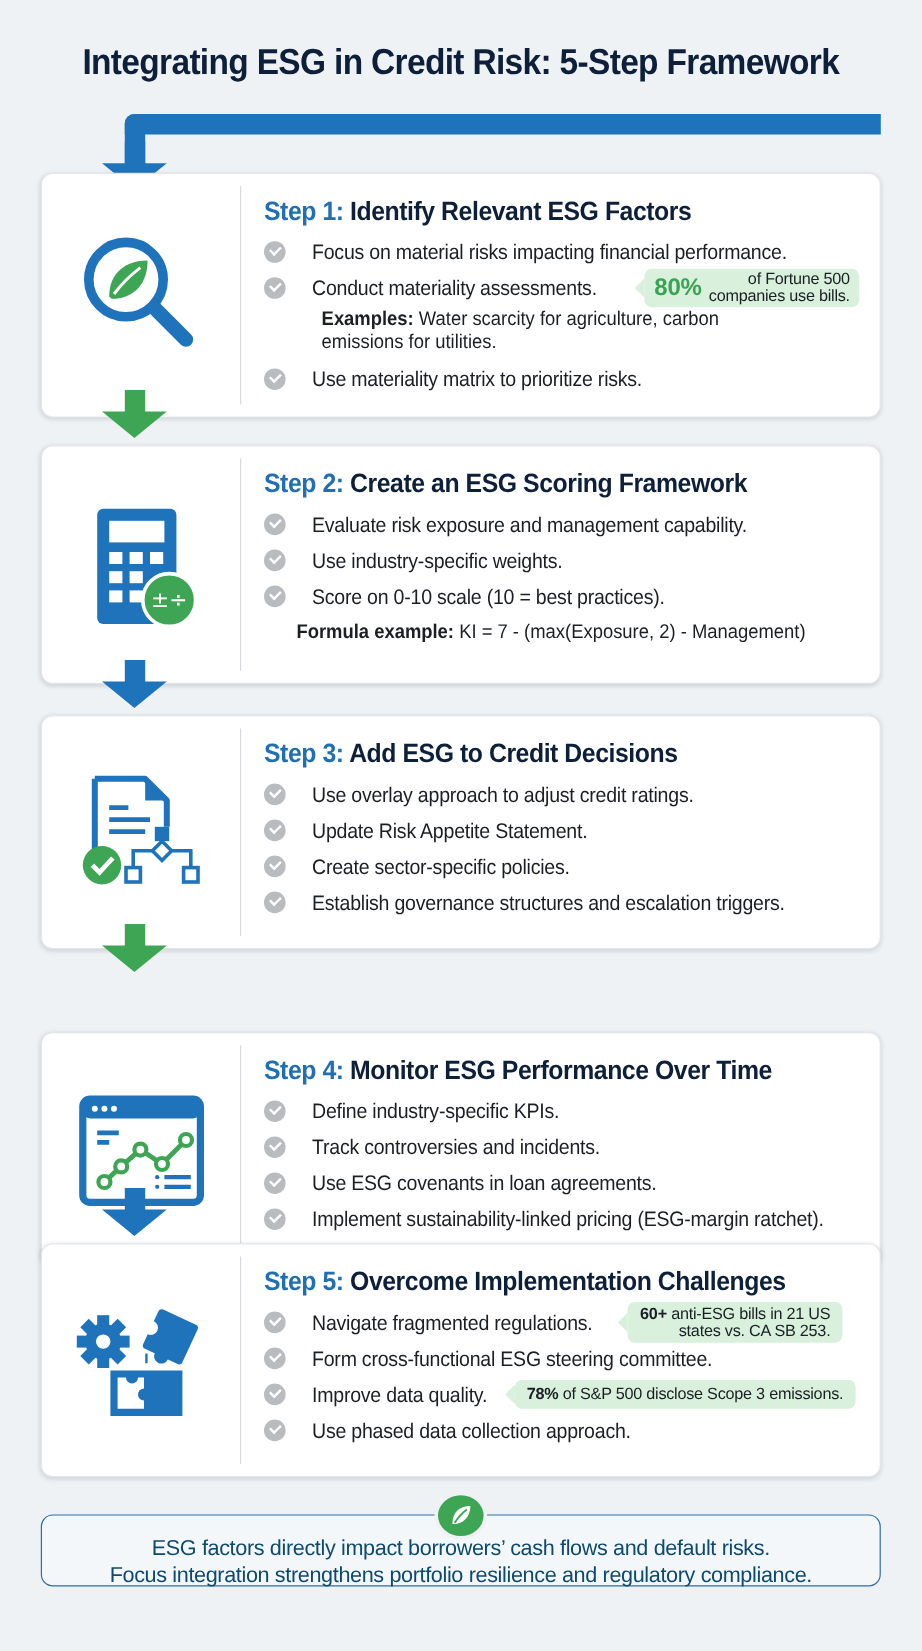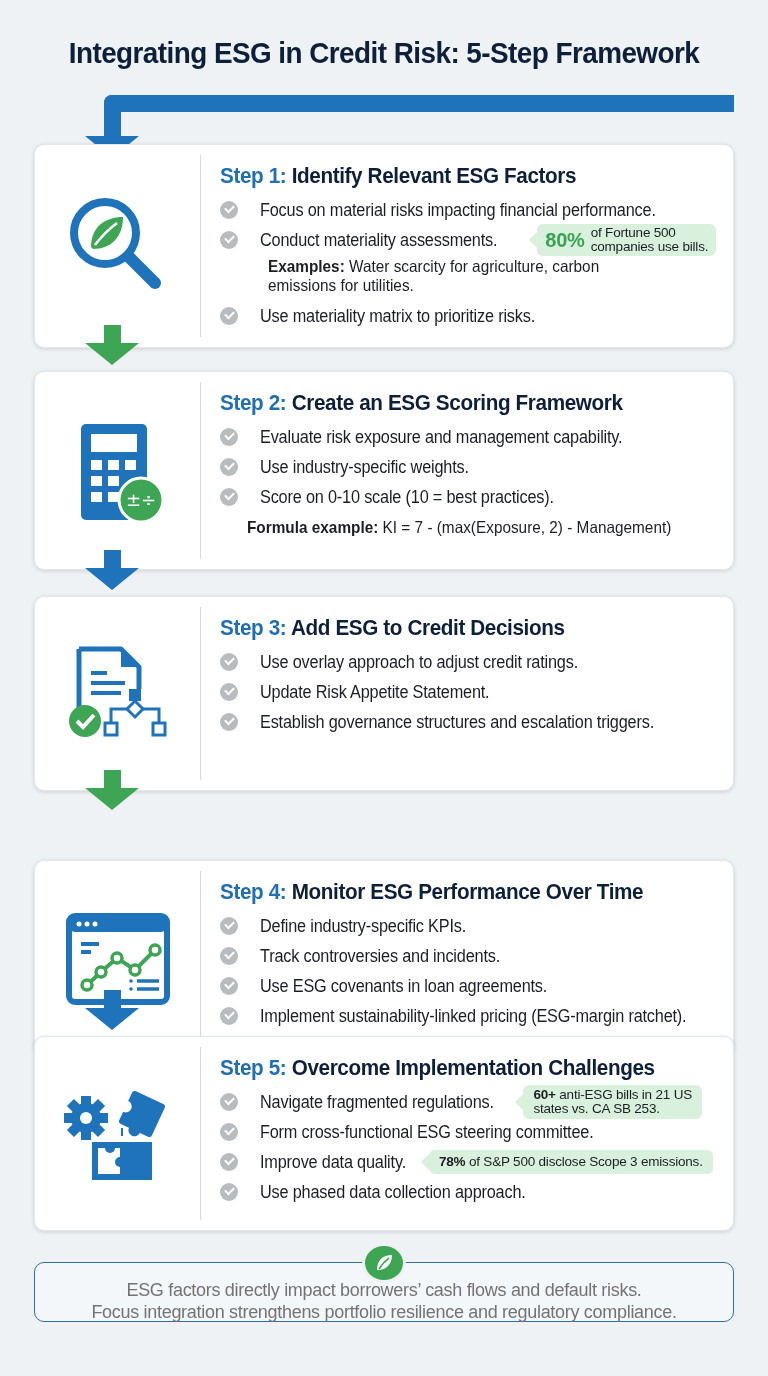--- a/index.html
+++ b/index.html
@@ -81,36 +81,36 @@
     margin-top: 2px; margin-bottom: 6px;
   }
   .sub b { font-weight: bold; }
   .formula {
     font-size: 16.5px; color: #1b1f24; margin-left: 27px; margin-top: 6px;
     white-space: nowrap; transform: scaleX(0.93); transform-origin: left;
   }
   .callout {
     position: relative; display: inline-flex; align-items: center;
     background: #d8f0dc; border-radius: 6px; padding: 2px 8px 2px 8px;
-    margin-left: 14px; font-size: 13.5px; line-height: 14px; color: #1b1f24;
+    margin-left: 14px; font-size: 13.5px; line-height: 14px; color: #1b1f24; text-align: right;
   }
   .callout::before {
     content: ""; position: absolute; left: -8px; top: 50%; margin-top: -8px;
     border-top: 8px solid transparent; border-bottom: 8px solid transparent;
     border-right: 8px solid #d8f0dc;
   }
   .callout .big { font-size: 20px; font-weight: bold; color: #3aa353; margin-right: 6px; }
   .callout b { font-weight: bold; }
   .footer {
     position: absolute; left: 34px; top: 1262px; width: 700px; height: 60px;
     border: 1.5px solid #2d6ea8; border-radius: 10px; background: #f4f7fa;
     text-align: center; padding-top: 16px;
   }
   .footer .line {
-    font-size: 18px; color: #737373; line-height: 22px; white-space: nowrap;
+    font-size: 18px; color: #0c4a6e; line-height: 22px; white-space: nowrap;
     letter-spacing: -0.3px;
   }
   .footer-badge {
     position: absolute; left: 362px; top: 1243px; width: 44px; height: 40px;
     border-radius: 50%; background: #3ea555; border: 3px solid #eef2f5;
     display: flex; align-items: center; justify-content: center;
   }
 </style>
 </head>
 <body>
@@ -222,20 +222,24 @@
   <div class="divider"></div>
   <div class="content">
     <div class="step-title"><span class="num">Step 3:</span> <span>Add ESG to Credit Decisions</span></div>
     <div class="bullet">
         <span class="check"></span>
         <span class="txt">Use overlay approach to adjust credit ratings.</span>
       </div>
     <div class="bullet">
         <span class="check"></span>
         <span class="txt">Update Risk Appetite Statement.</span>
+      </div>
+    <div class="bullet">
+        <span class="check"></span>
+        <span class="txt">Create sector-specific policies.</span>
       </div>
     <div class="bullet">
         <span class="check"></span>
         <span class="txt">Establish governance structures and escalation triggers.</span>
       </div>
   </div>
 </div>
 
 <div class="arrow" style="left:85px;top:770px;">
   <div class="stem" style="background:#3ea555;height:24px;"></div>

